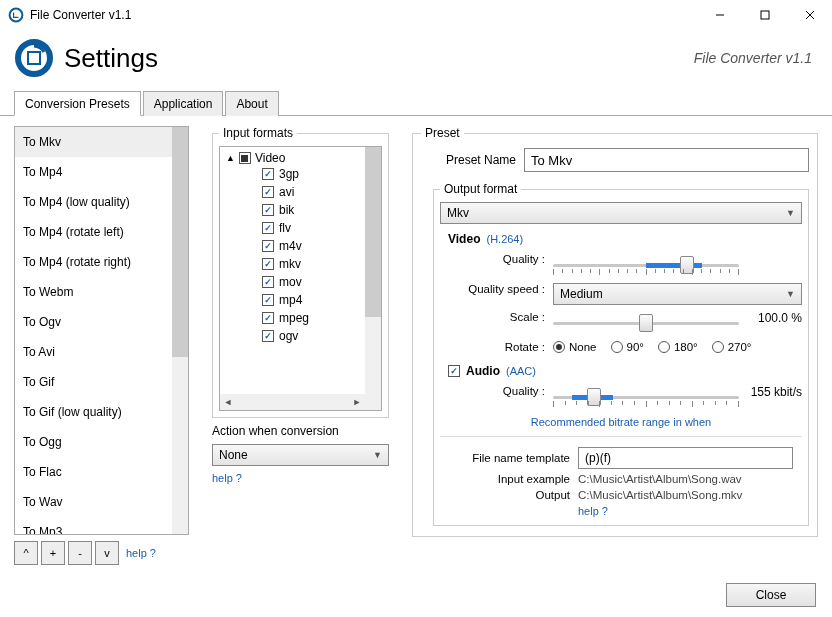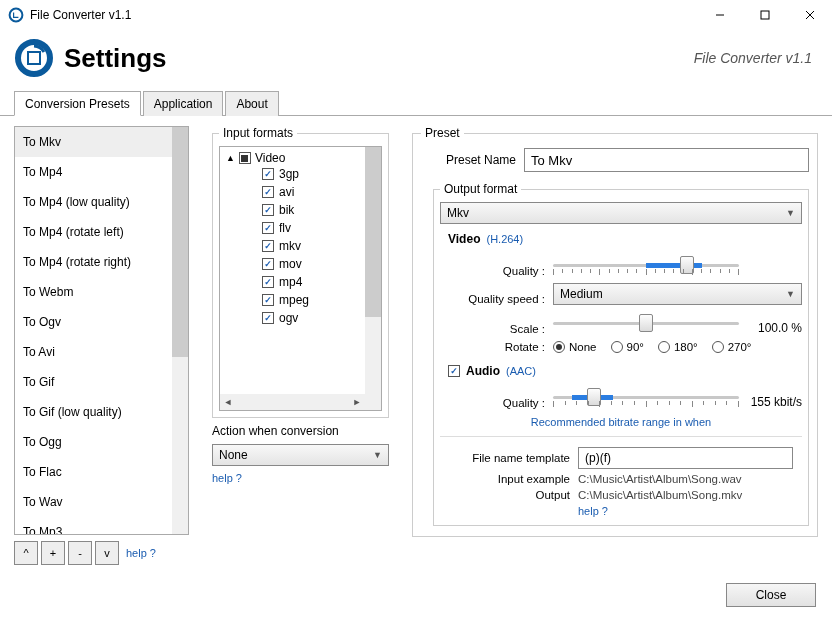--- a/index.html
+++ b/index.html
@@ -3,21 +3,21 @@
 <meta charset="utf-8">
 <style>
 * { box-sizing: border-box; margin: 0; padding: 0; }
 body { font-family: "Segoe UI", Tahoma, sans-serif; font-size: 12px; color: #000; background: #fff; width: 832px; height: 617px; overflow: hidden; }
 .titlebar { height: 30px; display: flex; align-items: center; padding: 0 0 0 8px; background: #fff; }
 .titlebar .app-icon { width: 16px; height: 16px; margin-right: 6px; }
 .titlebar .title { flex: 1; font-size: 12px; }
 .titlebar .winbtn { width: 45px; height: 30px; display: flex; align-items: center; justify-content: center; }
 .header { display: flex; align-items: center; padding: 8px 20px 12px 14px; }
 .header .logo { width: 40px; height: 40px; margin-right: 10px; }
-.header h1 { font-weight: 700; font-size: 26px; flex: 1; }
+.header h1 { font-weight: 400; font-size: 26px; flex: 1; }
 .header .brand { font-style: italic; font-size: 14px; color: #555; }
 .tabbar { display: flex; padding-left: 14px; border-bottom: 1px solid #aaa; }
 .tab { padding: 5px 10px 4px; border: 1px solid #aaa; border-bottom: none; background: #eee; margin-right: 2px; position: relative; top: 1px; }
 .tab.active { background: #fff; border-bottom: 1px solid #fff; }
 .content { display: flex; padding: 10px 14px 6px; gap: 23px; height: 455px; }
 .left { width: 175px; display: flex; flex-direction: column; gap: 6px; }
 .preset-list { flex: 1; border: 1px solid #aaa; overflow: hidden; position: relative; }
 .preset-list .scrollbar { position: absolute; right: 0; top: 0; bottom: 0; width: 16px; background: #f0f0f0; }
 .preset-list .scrollbar .thumb { position: absolute; top: 0; left: 0; right: 0; height: 230px; background: #ccc; }
 .preset-list .item { padding: 8px 8px; }
@@ -45,21 +45,21 @@
 .right { flex: 1; display: flex; flex-direction: column; gap: 6px; }
 .preset-group { border: 1px solid #ccc; padding: 8px 8px 10px; }
 .preset-group > legend { padding: 0 4px; }
 .row { display: flex; align-items: center; gap: 8px; }
 .lbl-right { width: 95px; text-align: right; }
 .textinput { flex: 1; border: 1px solid #888; height: 24px; padding: 2px 6px; font-size: 13px; font-family: inherit; }
 .output-group { margin-top: 10px; margin-left: 12px; }
 .subhead { display: flex; align-items: center; gap: 6px; margin: 8px 0 4px 8px; }
 .subhead .title { font-weight: 600; }
 .subhead .codec { color: #1a5cb0; font-size: 11px; }
-.param-row { display: flex; align-items: flex-end; gap: 8px; padding: 3px 0; }
+.param-row { display: flex; align-items: flex-start; gap: 8px; padding: 3px 0; }
 .param-lbl { width: 105px; text-align: right; font-size: 11.5px; }
 .slider { flex: 1; height: 24px; position: relative; }
 .slider .track { position: absolute; top: 11px; left: 0; right: 0; height: 3px; background: #c8c8c8; border-radius: 2px; }
 .slider .ticks { position: absolute; left:0; right:0; top:16px; height:6px; display:flex; justify-content:space-between;}
 .slider .ticks span { width:1px; background:#888; height:4px; }
 .slider .ticks span.major { height:6px; }
 .slider .blue { position: absolute; top: 10px; height: 5px; background: #2a7de1; }
 .slider .thumb { position: absolute; top: 3px; width: 14px; height: 18px; background: linear-gradient(#fdfdfd,#dcdcdc); border: 1px solid #888; border-radius: 2px; transform: translateX(-50%); }
 .radio-row { display: flex; gap: 14px; align-items: center; }
 .radio { display: flex; align-items: center; gap: 4px; font-size: 11.5px; }
@@ -174,20 +174,24 @@
             <div class="tree-item">
                 <span class="cb checked"></span>
                 <span>bik</span>
               </div>
             <div class="tree-item">
                 <span class="cb checked"></span>
                 <span>flv</span>
               </div>
             <div class="tree-item">
                 <span class="cb checked"></span>
+                <span>m4v</span>
+              </div>
+            <div class="tree-item">
+                <span class="cb checked"></span>
                 <span>mkv</span>
               </div>
             <div class="tree-item">
                 <span class="cb checked"></span>
                 <span>mov</span>
               </div>
             <div class="tree-item">
                 <span class="cb checked"></span>
                 <span>mp4</span>
               </div>

